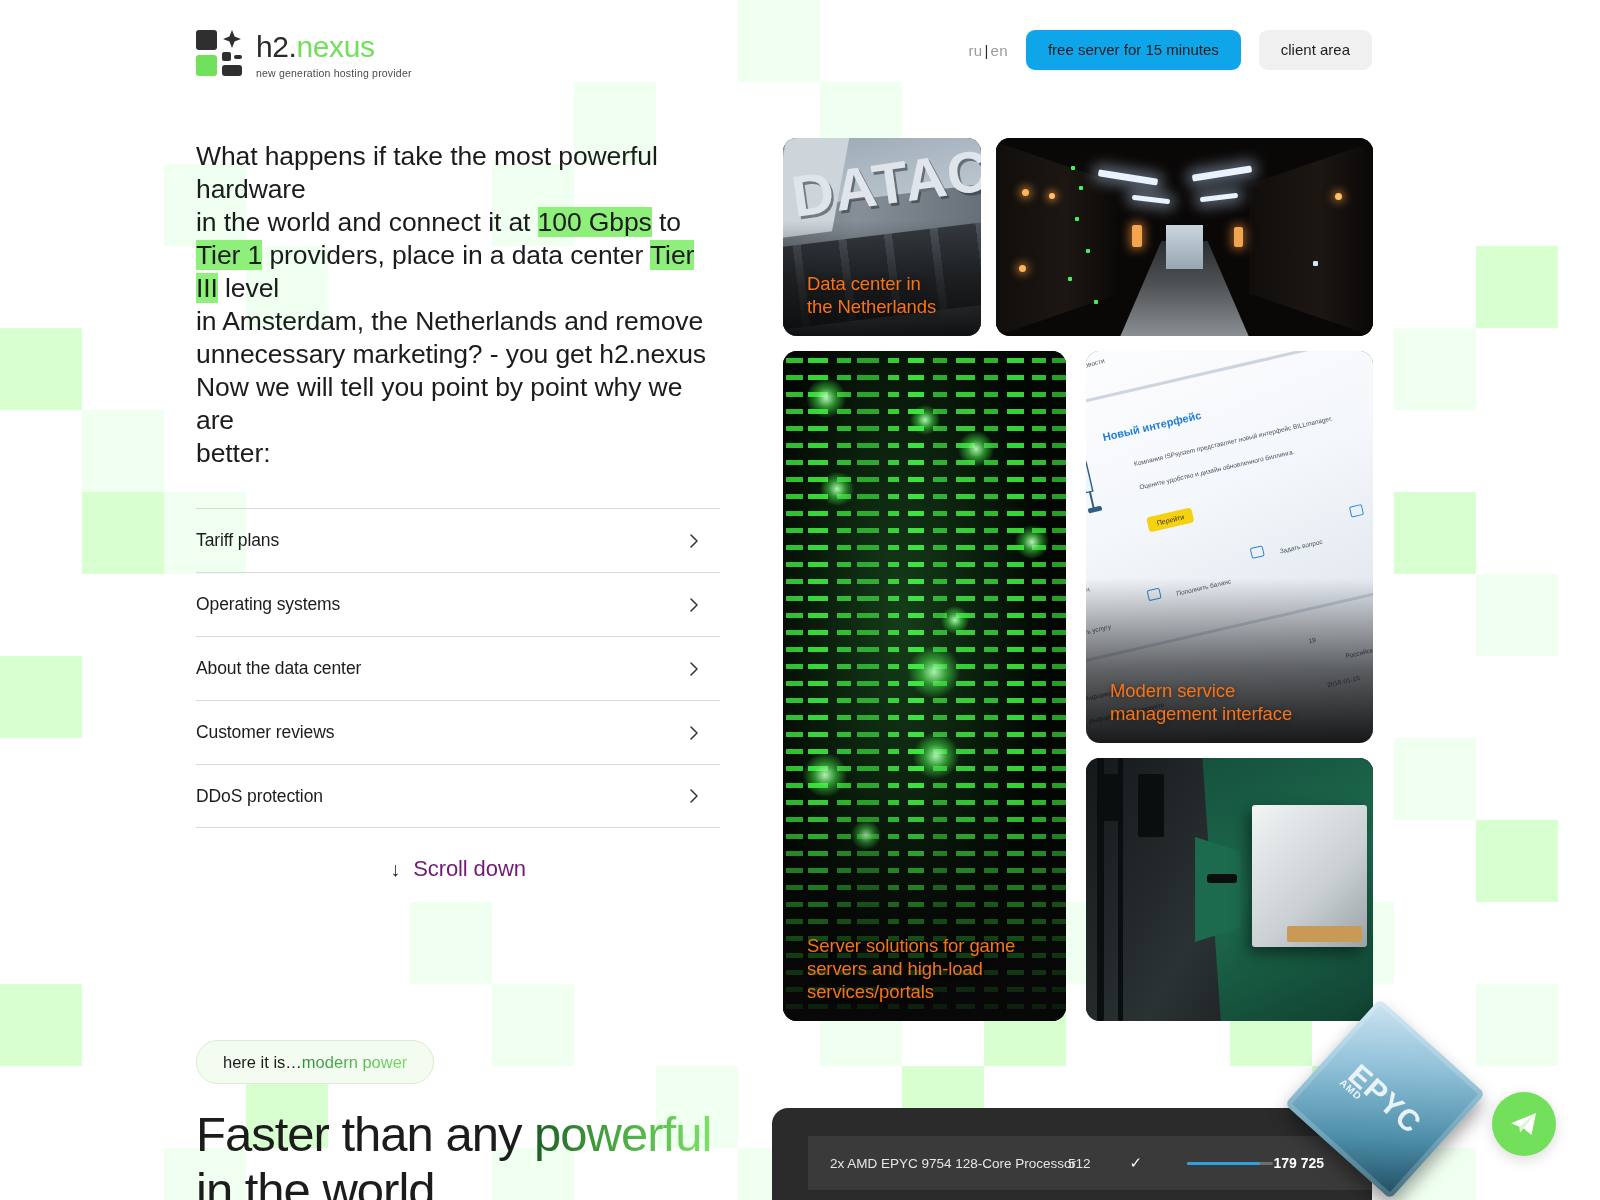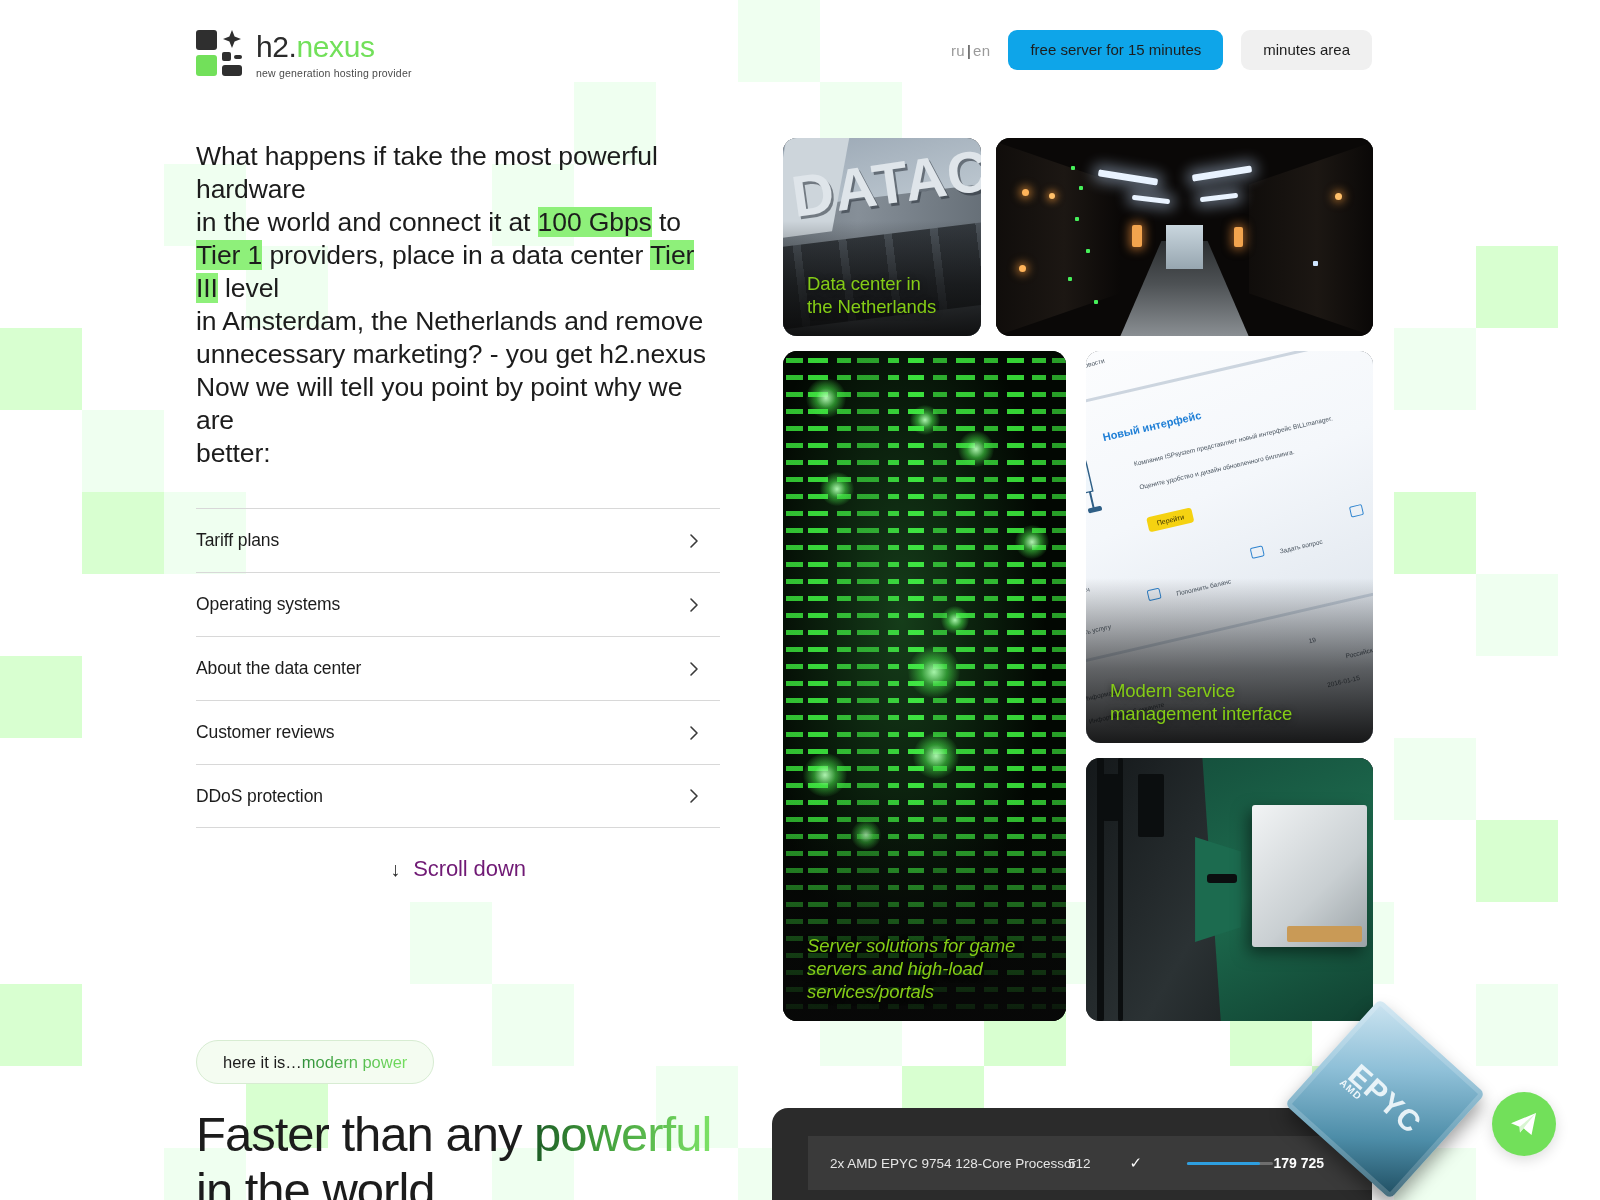--- a/index.html
+++ b/index.html
@@ -78,21 +78,21 @@
   #scroll-down .lbl { font-size: 22px; color: #701a75; letter-spacing: -0.1px; }
 
   
   #cards { position: absolute; left: 783px; top: 138px; width: 590px; z-index: 5; }
   .card {
     position: absolute; border-radius: 14px; overflow: hidden;
     background: #111; cursor: pointer;
   }
   .card .cap {
     position: absolute; left: 24px; right: 18px; bottom: 18px;
-    color: #84cc16; font-size: 18.5px; line-height: 23px; letter-spacing: -0.1px;
+    color: #f97316; font-size: 18.5px; line-height: 23px; letter-spacing: -0.1px;
     z-index: 3; text-shadow: 0 1px 6px rgba(0,0,0,.55);
   }
   .card .shade {
     position: absolute; left:0; right:0; bottom:0; height: 58%;
     background: linear-gradient(to top, rgba(8,8,8,.92) 0%, rgba(8,8,8,.6) 45%, rgba(8,8,8,0) 100%);
     z-index: 2;
   }
   .card .art { position: absolute; inset: 0; z-index: 1; }
 
   
@@ -287,21 +287,21 @@
         </div>
         <div id="logo-tag">new generation hosting provider</div>
       </div>
     </div>
 
     <div id="header-right">
       <div id="lang">
         <span>ru</span><span class="sep">|</span><span>en</span>
       </div>
       <button class="hdr-btn" id="btn-free">free server for 15 minutes</button>
-      <button class="hdr-btn" id="btn-client">minutes area</button>
+      <button class="hdr-btn" id="btn-client">client area</button>
     </div>
   </div>
 
   <div id="left-col">
 
     <div id="hero-text">
       <span class="blk">What happens if take the most powerful hardware</span>
       <span class="blk">
         <span>in the world and connect it at </span><span class="hl">100 Gbps</span><span> to</span>
       </span>
@@ -399,21 +399,21 @@
         <div class="sr-led" style="left:7%;top:26%;width:7px;height:7px;border-radius:50%;background:#ffb45a;box-shadow:0 0 8px 3px rgba(255,160,60,.6);"></div>
         <div class="sr-led" style="left:14%;top:28%;width:6px;height:6px;border-radius:50%;background:#ffc06a;box-shadow:0 0 7px 3px rgba(255,160,60,.5);"></div>
         <div class="sr-led" style="left:6%;top:64%;width:7px;height:7px;border-radius:50%;background:#ffb45a;box-shadow:0 0 8px 3px rgba(255,160,60,.55);"></div>
         <div class="sr-led" style="left:36%;top:44%;width:10px;height:22px;border-radius:2px;background:#f2a44e;box-shadow:0 0 10px 3px rgba(250,150,60,.55);"></div>
         <div class="sr-led" style="left:63%;top:45%;width:9px;height:20px;border-radius:2px;background:#f2a44e;box-shadow:0 0 10px 3px rgba(250,150,60,.5);"></div>
         <div class="sr-led" style="left:90%;top:28%;width:7px;height:7px;border-radius:50%;background:#ffc06a;box-shadow:0 0 8px 3px rgba(255,160,60,.5);"></div>
         <div class="sr-led" style="left:84%;top:62%;width:5px;height:5px;background:#cfe6ff;"></div>
       </div>
     </div>
 
-    <div class="card" style="left:0;top:213px;width:283px;height:670px;font-style:italic;">
+    <div class="card" style="left:0;top:213px;width:283px;height:670px;">
       <div class="art">
         <div class="gl-bg"></div>
         <div class="gl-col" style="left:1%;width:6%;opacity:.85;"></div>
         <div class="gl-col" style="left:9%;width:7%;opacity:.95;"></div>
         <div class="gl-col" style="left:19%;width:5%;opacity:.8;"></div>
         <div class="gl-col" style="left:26%;width:8%;opacity:.7;"></div>
         <div class="gl-col" style="left:37%;width:4%;opacity:.9;"></div>
         <div class="gl-col" style="left:44%;width:6%;opacity:1;"></div>
         <div class="gl-col" style="left:53%;width:5%;opacity:.75;"></div>
         <div class="gl-col" style="left:61%;width:7%;opacity:.9;"></div>

